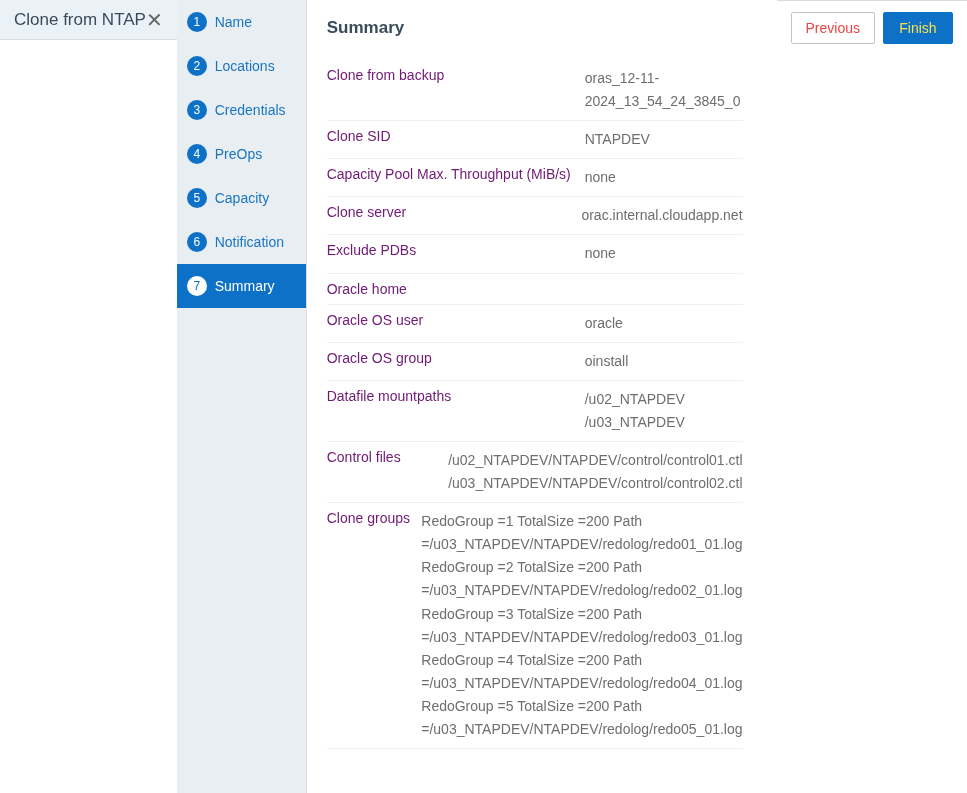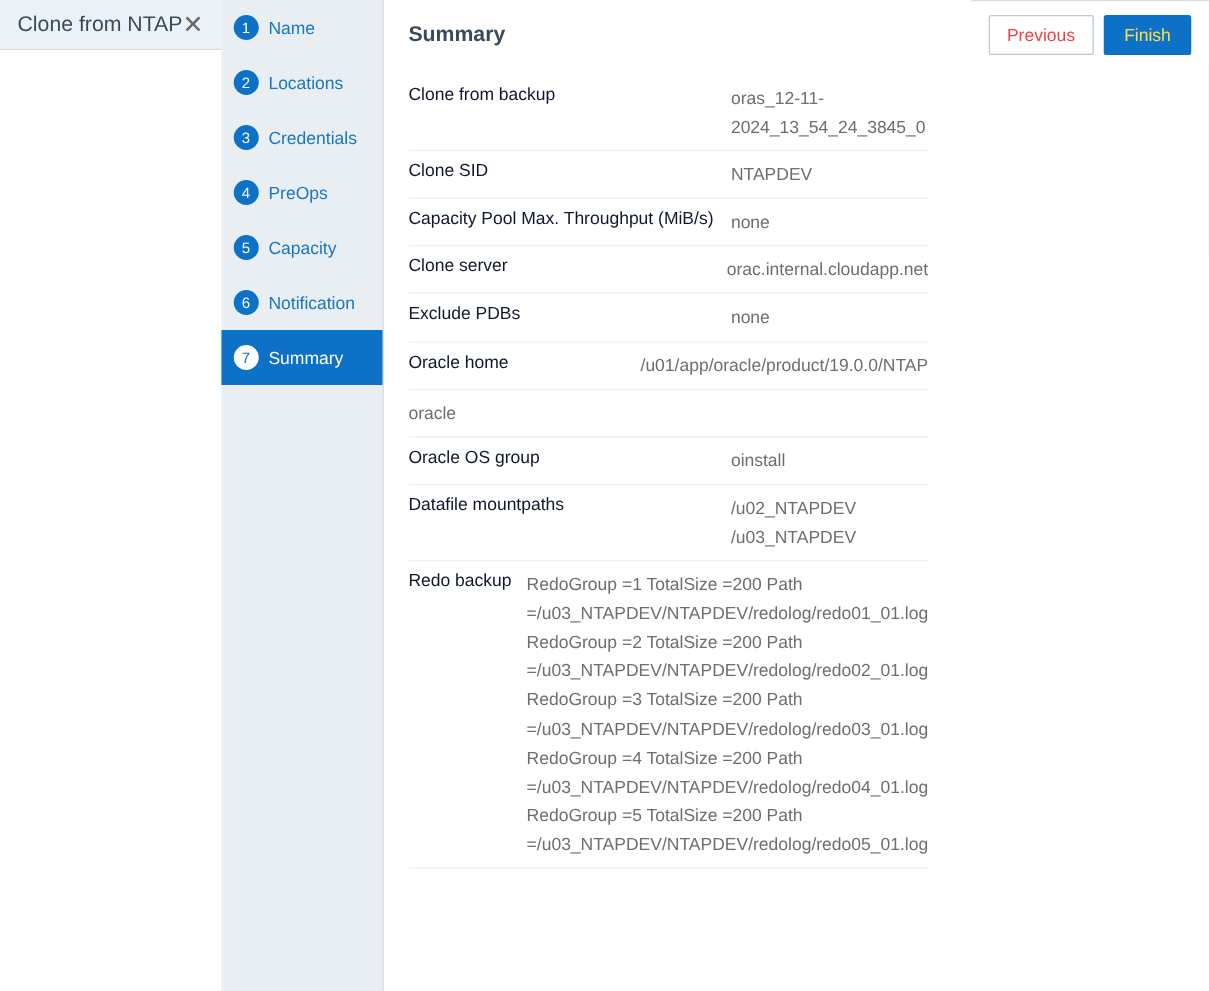--- a/index.html
+++ b/index.html
@@ -36,21 +36,21 @@
     background: #fff; color: #0d72c7;
   }
   .main-wrap { flex:1; position:relative; overflow:hidden; }
   .main {
     position:absolute; inset:0; overflow-y: auto; padding: 18px 20px 18px 20px;
     scrollbar-gutter: stable;
   }
   .main h2 { font-size: 17px; font-weight: 600; color: #3a4a5a; margin-bottom: 22px; }
   .row { display: flex; padding: 6px 0; }
   .row.sep { border-bottom: 1px solid #eef0f2; padding: 7px 0; }
-  .label-col { width: 258px; color: #0f172a; font-size: 14px; }
+  .label-col { width: 258px; color: #701a75; font-size: 14px; }
   .value-col { flex: 1; color: #6e6e6e; font-size: 14px; line-height: 1.65; }
   .value-col div { white-space: normal; }
   .footer {
     height: 54px; border-top: 1px solid #d9dde2; display: flex; justify-content: flex-end;
     align-items: center; gap: 8px; padding: 0 14px; background: #fff;
   }
   .btn {
     min-width: 70px; height: 32px; padding: 0 14px; border-radius: 2px; font-size: 14px;
     cursor: pointer;
   }
@@ -130,44 +130,49 @@
               </div>
             </div>
             <div class="row sep">
               <div class="label-col">Exclude PDBs</div>
               <div class="value-col">
                 <div>none</div>
               </div>
             </div>
             <div class="row sep">
               <div class="label-col">Oracle home</div>
-              <div class="value-col">
-                <div>/u01/app/oracle/product/19.0.0/NTAP</div>
-              </div>
             </div>
             <div class="row sep">
+              <div class="label-col">Oracle OS user</div>
               <div class="value-col">
                 <div>oracle</div>
               </div>
             </div>
             <div class="row sep">
               <div class="label-col">Oracle OS group</div>
               <div class="value-col">
                 <div>oinstall</div>
               </div>
             </div>
             <div class="row sep">
               <div class="label-col">Datafile mountpaths</div>
               <div class="value-col">
                 <div>/u02_NTAPDEV</div>
                 <div>/u03_NTAPDEV</div>
               </div>
             </div>
             <div class="row sep">
-              <div class="label-col">Redo backup</div>
+              <div class="label-col">Control files</div>
+              <div class="value-col">
+                <div>/u02_NTAPDEV/NTAPDEV/control/control01.ctl</div>
+                <div>/u03_NTAPDEV/NTAPDEV/control/control02.ctl</div>
+              </div>
+            </div>
+            <div class="row sep">
+              <div class="label-col">Clone groups</div>
               <div class="value-col">
                 <div>RedoGroup =1 TotalSize =200 Path =/u03_NTAPDEV/NTAPDEV/redolog/redo01_01.log</div>
                 <div>RedoGroup =2 TotalSize =200 Path =/u03_NTAPDEV/NTAPDEV/redolog/redo02_01.log</div>
                 <div>RedoGroup =3 TotalSize =200 Path =/u03_NTAPDEV/NTAPDEV/redolog/redo03_01.log</div>
                 <div>RedoGroup =4 TotalSize =200 Path =/u03_NTAPDEV/NTAPDEV/redolog/redo04_01.log</div>
                 <div>RedoGroup =5 TotalSize =200 Path =/u03_NTAPDEV/NTAPDEV/redolog/redo05_01.log</div>
               </div>
             </div>
           </div>
       </div>

